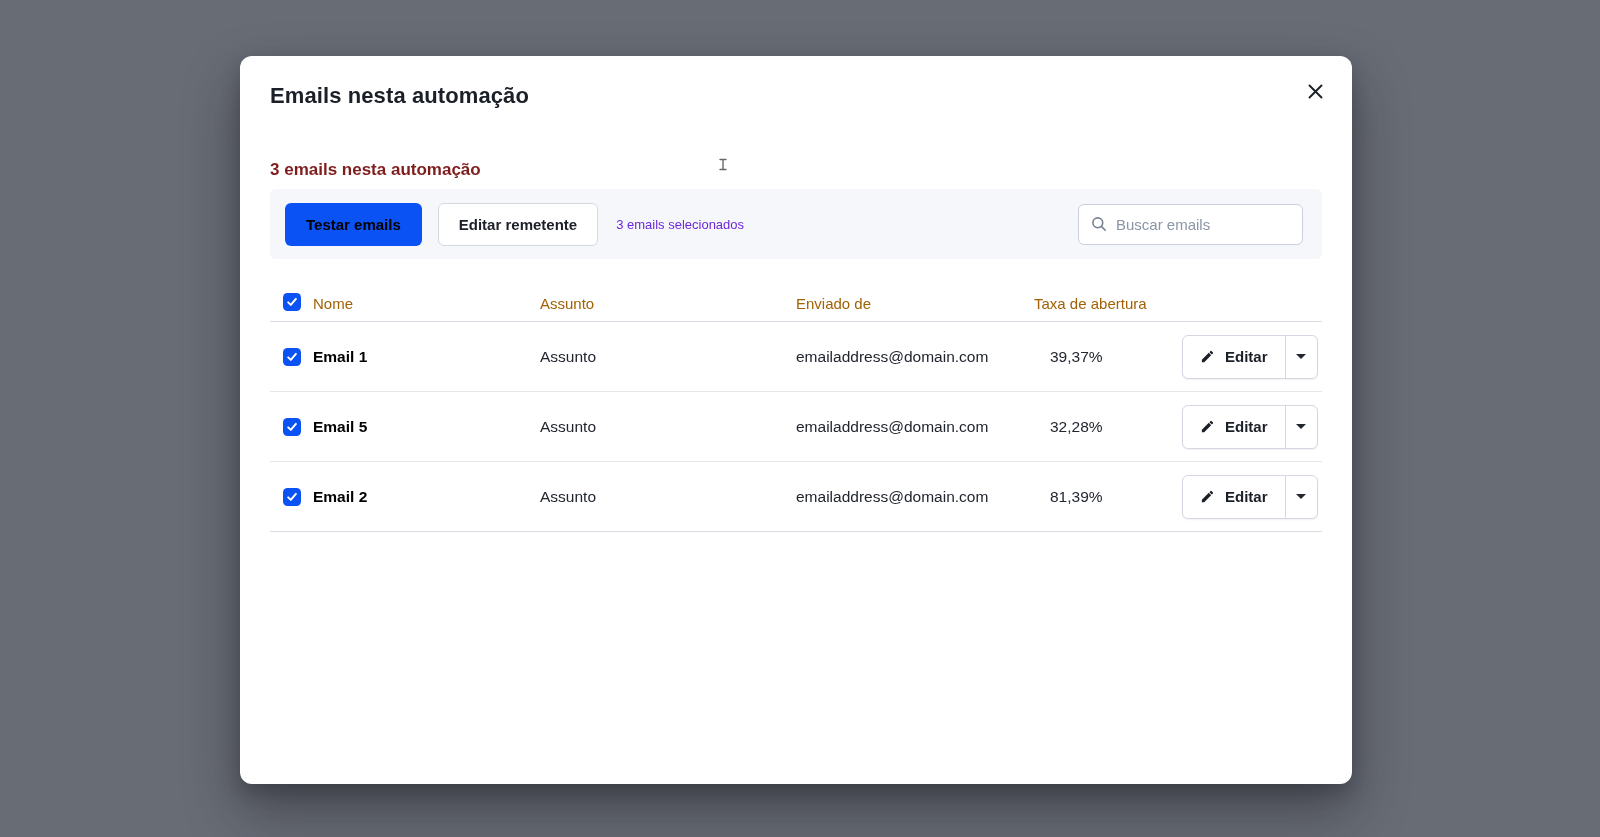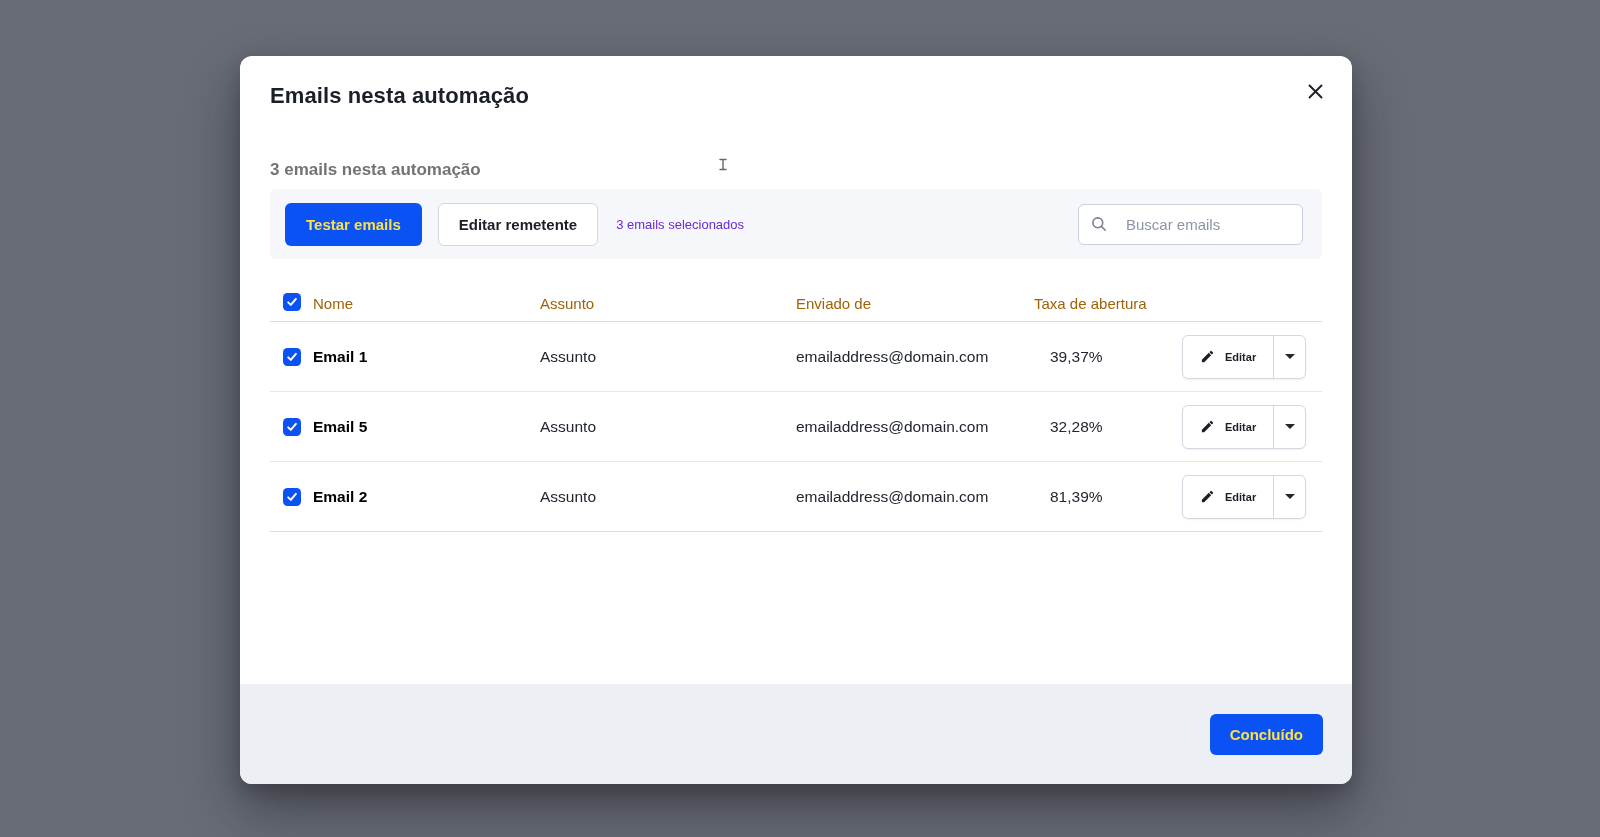--- a/index.html
+++ b/index.html
@@ -17,37 +17,37 @@
     background:#ffffff; border-radius:12px;
     box-shadow:0 26px 55px rgba(18,20,26,.42), 0 8px 18px rgba(18,20,26,.22);
   }
   .modal-header { position:relative; padding:27px 30px 0 30px; }
   .modal-title { font-size:22px; font-weight:700; color:#1B1F27; letter-spacing:.1px; }
   .close-btn {
     position:absolute; top:24px; right:24px;
     width:26px; height:26px; display:flex; align-items:center; justify-content:center;
     cursor:pointer; background:transparent; border:none;
   }
-  .subtitle { margin:51px 30px 0 30px; font-size:17px; font-weight:700; color:#737373; }
+  .subtitle { margin:51px 30px 0 30px; font-size:17px; font-weight:700; color:#7f1d1d; }
 
   .toolbar {
     margin:9px 30px 0 30px; height:70px;
     background:#F6F7FB; border-radius:6px;
     display:flex; align-items:center;
     padding:0 19px 0 15px;
   }
   .btn { border-radius:6px; font-family:inherit; font-size:15px; font-weight:600; cursor:pointer; }
-  .btn-primary { background:#0B52F5; color:#fde047; border:none; padding:13px 21px; }
+  .btn-primary { background:#0B52F5; color:#000000; border:none; padding:13px 21px; }
   .btn-secondary { background:#ffffff; color:#1B1F27; border:1px solid #D3D8E1; padding:12px 20px; margin-left:16px; }
   .selection-status { margin-left:18px; font-size:13px; color:#6d28d9; }
 
   .search-box {
     margin-left:auto; width:225px; height:41px;
     background:#ffffff; border:1px solid #C9CFDC; border-radius:6px;
-    display:flex; align-items:center; padding:0 12px; gap:19px;
+    display:flex; align-items:center; padding:0 12px; gap:9px;
   }
   .search-box input {
     border:none; outline:none; background:transparent;
     font-family:inherit; font-size:15px; color:#1B1F27; width:100%;
   }
   .search-box input::placeholder { color:#8C95A6; }
 
   .table { margin:26px 30px 0 30px; }
   .grid-cols {
     display:grid;
@@ -66,21 +66,21 @@
     display:flex; align-items:center; justify-content:center; cursor:pointer;
   }
   .thead .checkbox { margin-top:-3px; }
 
   .cell-actions { display:flex; justify-content:flex-start; }
   .split-btn {
     display:inline-flex; align-items:stretch; height:44px;
     background:#ffffff; border:1px solid #D3D8E1; border-radius:6px;
     box-shadow:0 1px 2px rgba(16,24,40,.06); overflow:hidden; cursor:pointer;
   }
-  .split-main { display:flex; align-items:center; gap:10px; padding:0 17px; font-size:11px; font-weight:600; color:#1B1F27; }
+  .split-main { display:flex; align-items:center; gap:10px; padding:0 17px; font-size:15px; font-weight:600; color:#1B1F27; }
   .split-divider { width:1px; background:#D3D8E1; }
   .split-caret { width:31px; display:flex; align-items:center; justify-content:center; }
   .caret-down { width:0; height:0; border-left:5px solid transparent; border-right:5px solid transparent; border-top:5.5px solid #23272F; }
 
   .modal-footer {
     position:absolute; left:0; right:0; bottom:0; height:100px;
     background:#ECEFF4; border-radius:0 0 12px 12px;
     display:flex; align-items:center; justify-content:flex-end;
     padding-right:29px;
   }
@@ -221,23 +221,20 @@
           </div>
           <div class="split-divider"></div>
           <div class="split-caret">
             <span class="caret-down"></span>
           </div>
         </div>
       </div>
     </div>
   </div>
 
-  <div class="modal-footer">
-    <button class="btn btn-primary btn-done">Concluído</button>
-  </div>
 
   <span class="text-cursor">
     <svg width="8" height="13" viewBox="0 0 8 13">
         <path d="M1 1.5 H7 M4 1.5 V11.5 M1 11.5 H7" stroke="#4A4F57" stroke-width="1.4" fill="none" stroke-linecap="round"></path>
       </svg>
   </span>
 
 </div>
 
 </body></html>

